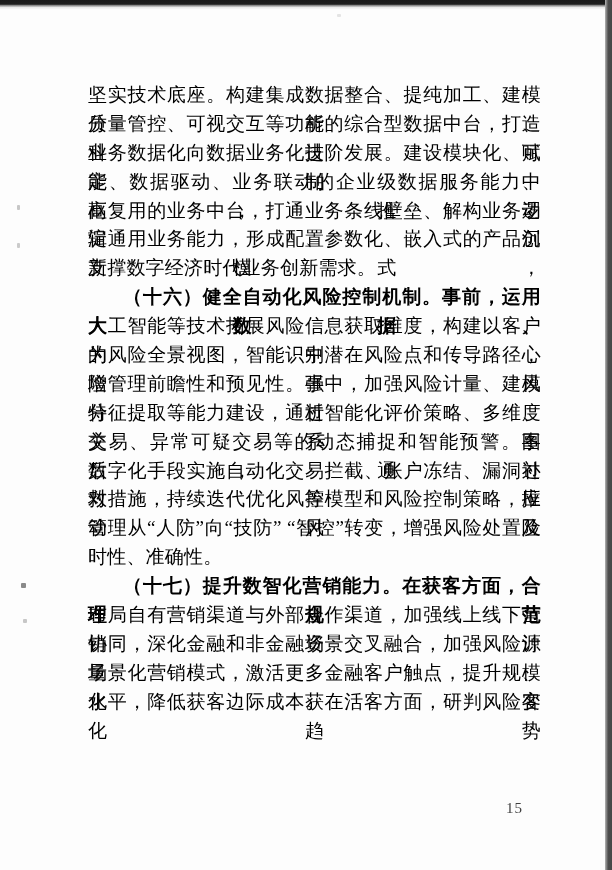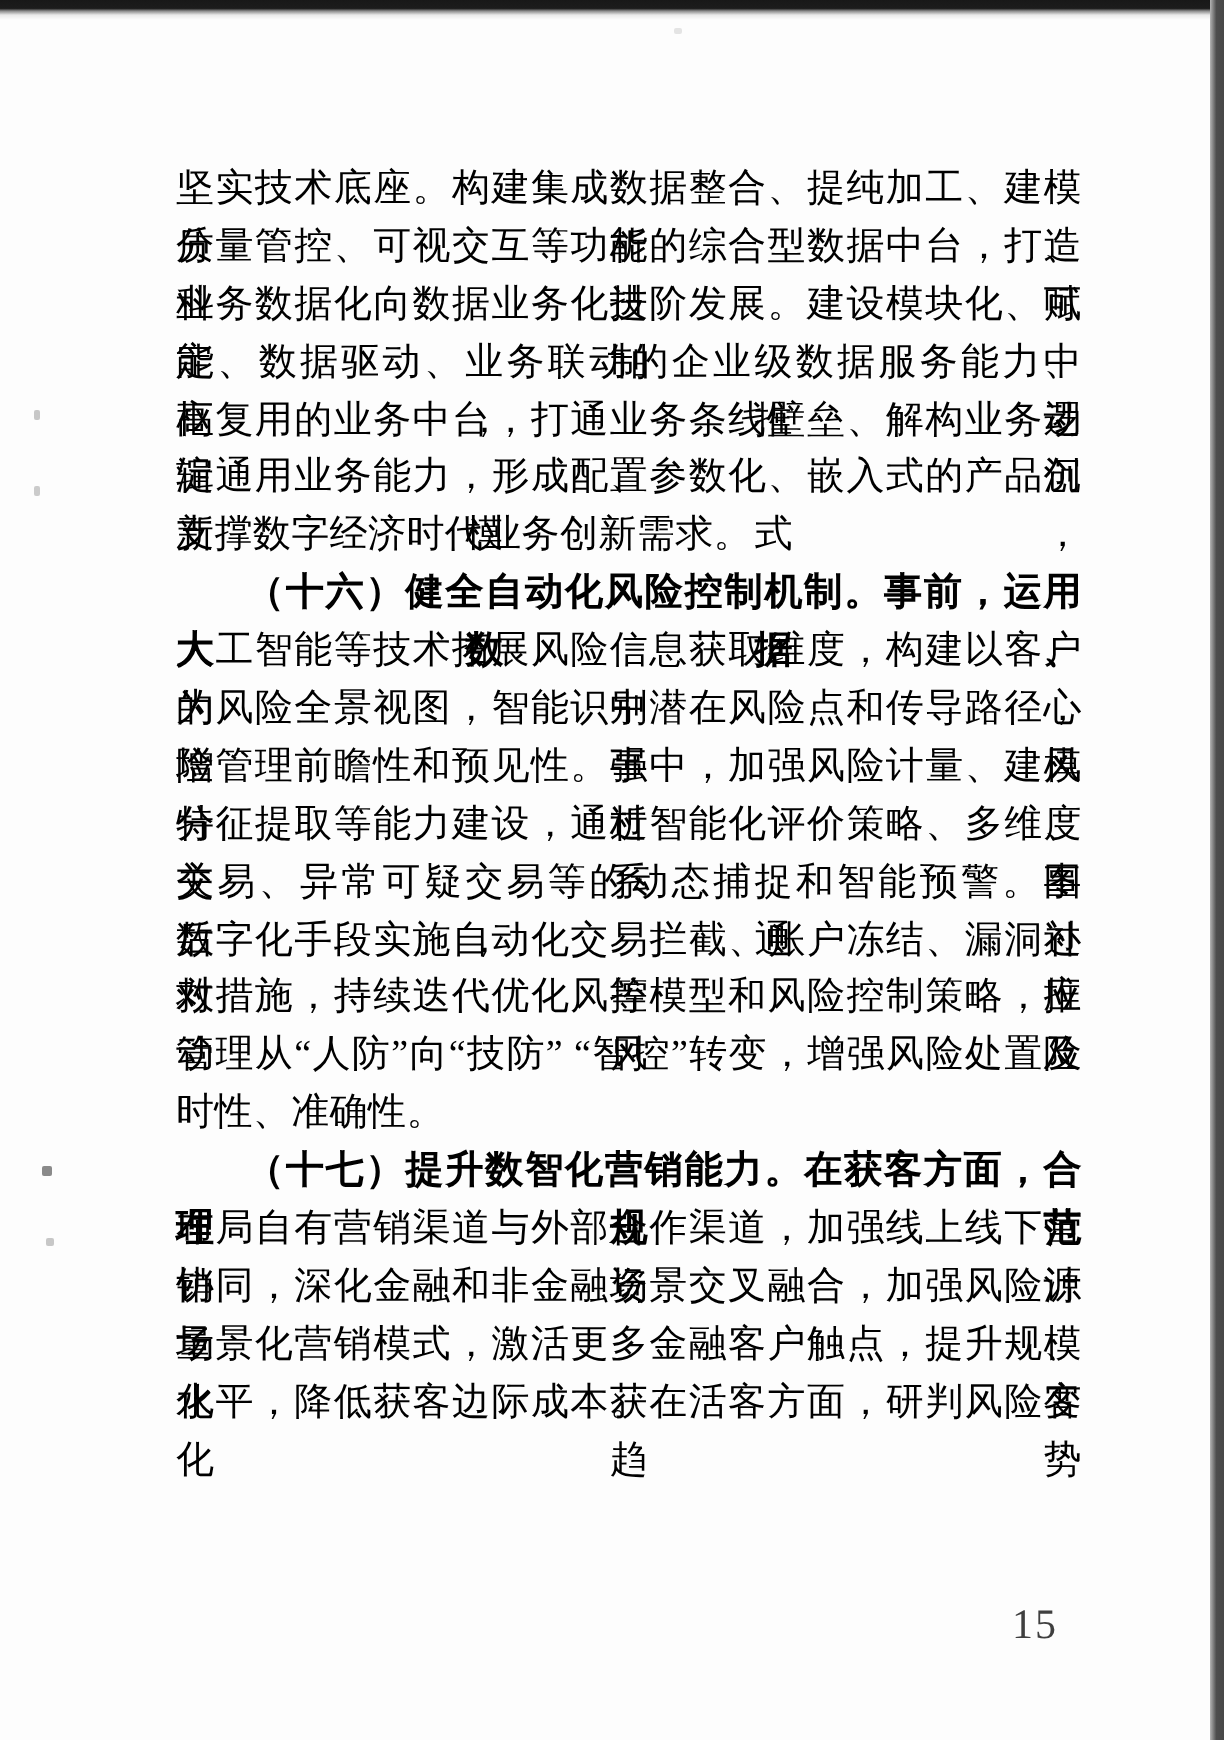--- a/index.html
+++ b/index.html
@@ -49,21 +49,21 @@
     text-align-last: justify;
   }
   .line.indent {
     text-indent: 35px;
     font-weight: bold;
   }
   .page-number {
     position: absolute;
     top: 800px;
     left: 506px;
-    font-size: 21px;
+    font-size: 15px;
     letter-spacing: 1px;
     color: #3f3f3f;
   }
   
   .speck {
     position: absolute;
     background: #9a9a9a;
     border-radius: 1px;
   }
   .speck.s1 { left: 17px; top: 205px; width: 3px; height: 5px; opacity: .55; }

